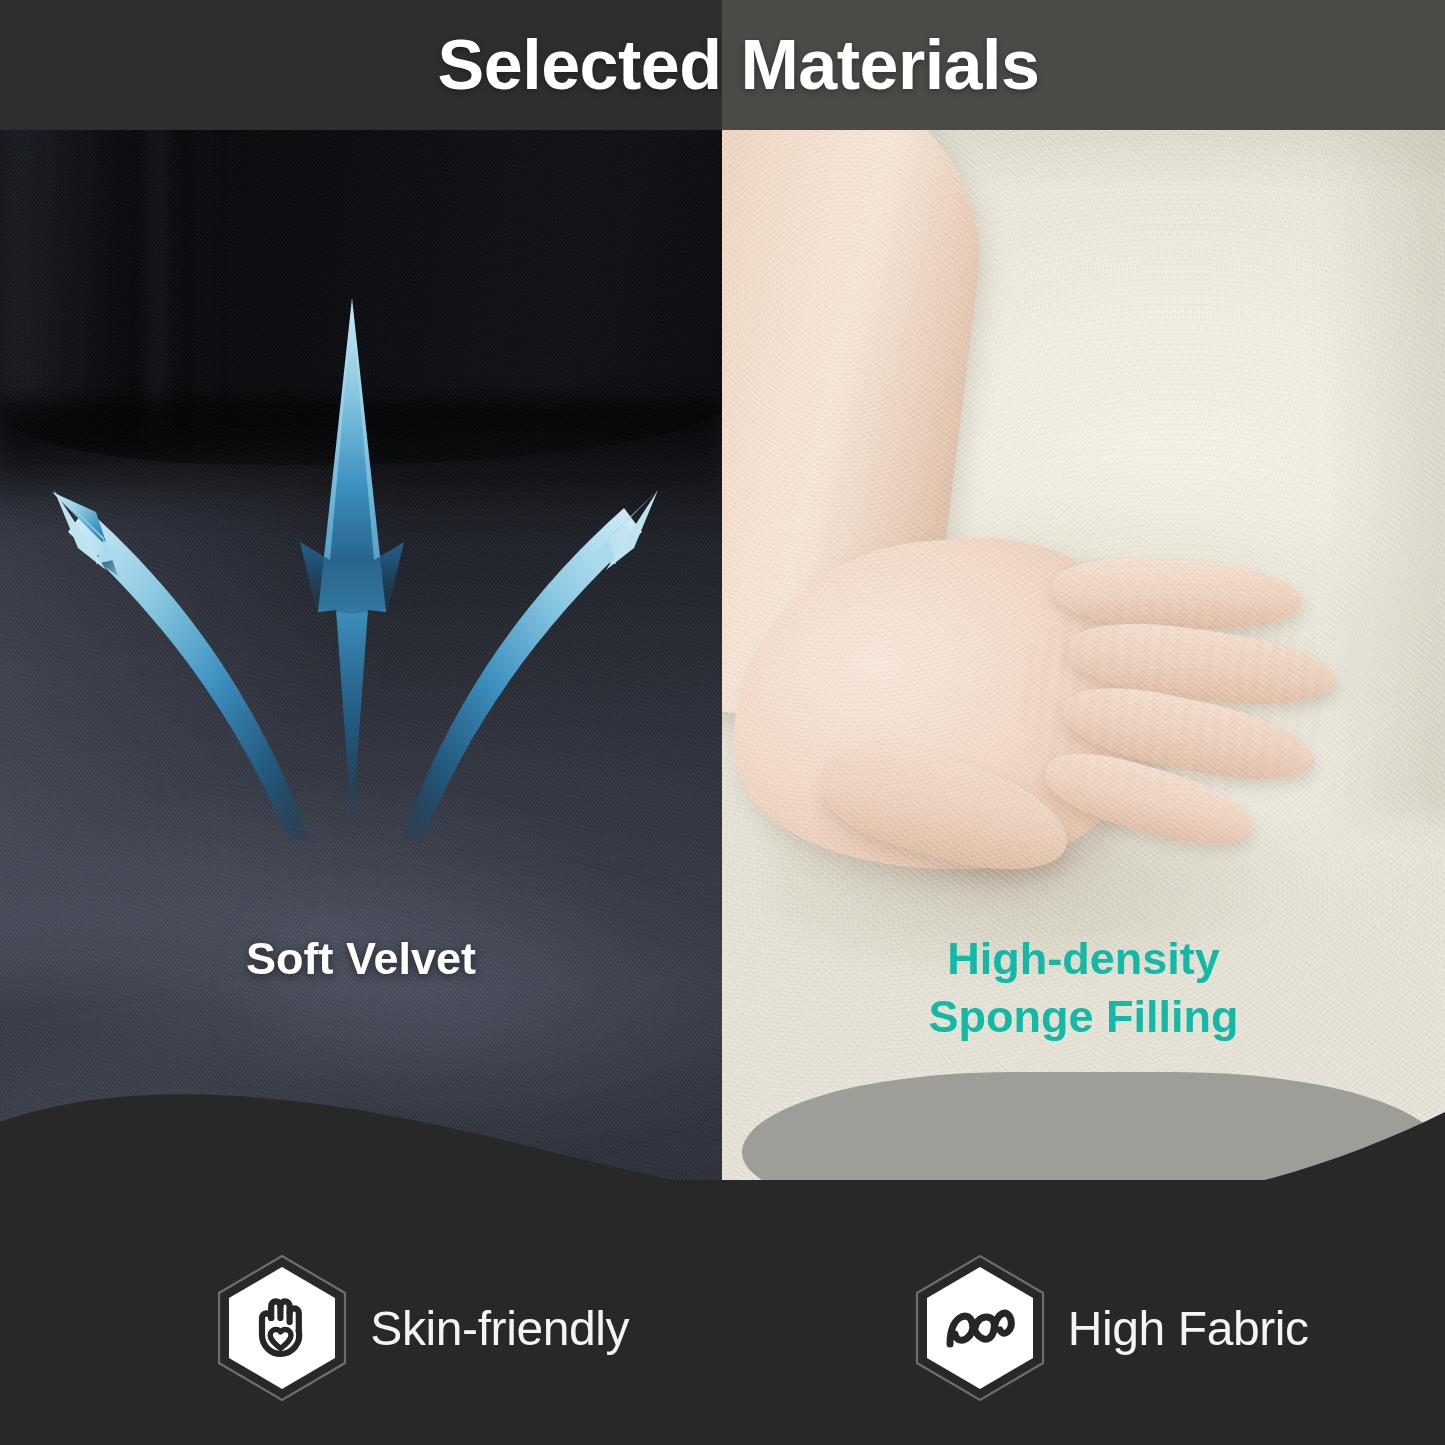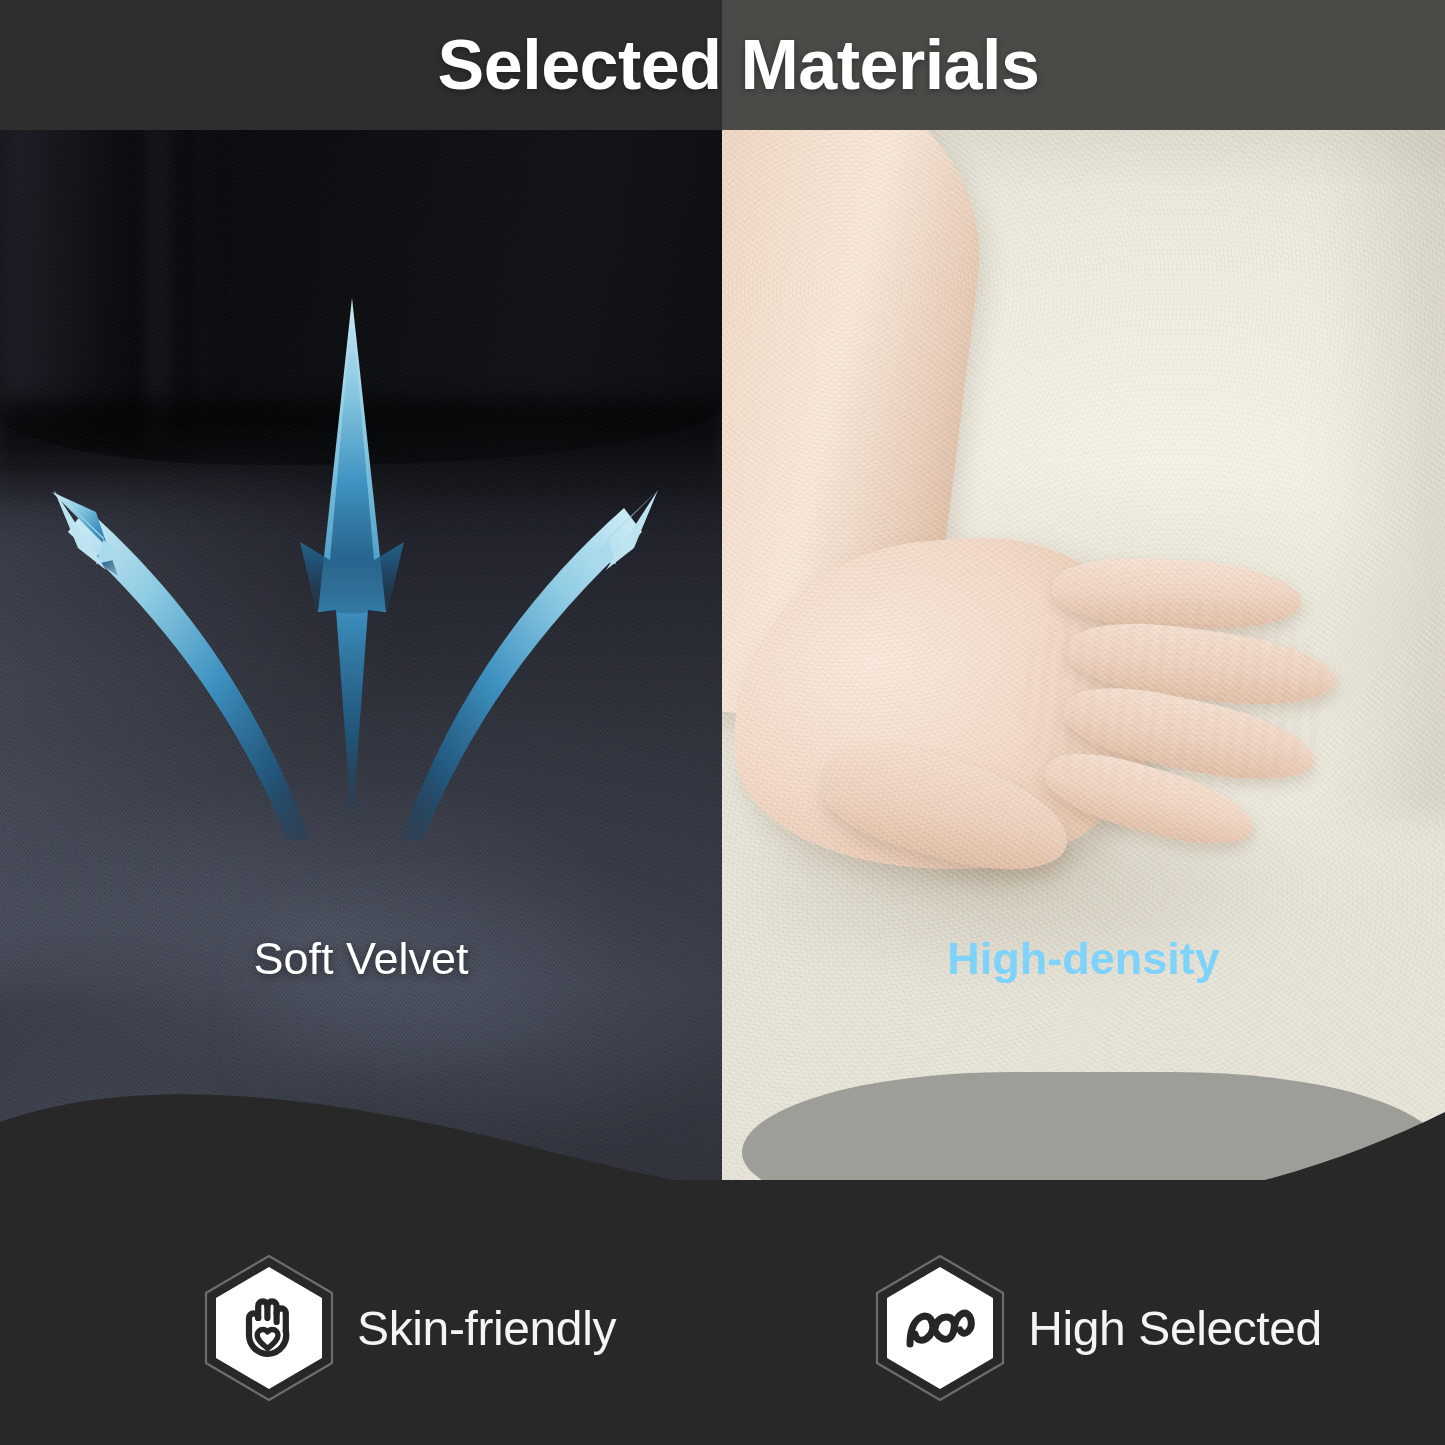--- a/index.html
+++ b/index.html
@@ -223,30 +223,30 @@
     z-index:25;
   }
 
   
   .label-left {
     position:absolute; left:0; top:930px;
     width:722px;
     text-align:center;
     color:#ffffff;
     font-size:45px;
-    font-weight:normal;
+    font-weight:bold;
     line-height:1.28;
     text-shadow:0 2px 10px rgba(0,0,0,.55);
     z-index:30;
   }
   .label-right {
     position:absolute; left:722px; top:930px;
     width:723px;
     text-align:center;
-    color:#7dd3fc;
+    color:#14b8a6;
     font-size:45px;
     font-weight:bold;
     line-height:1.28;
     z-index:30;
   }
 
   
   .wave-wrap {
     position:absolute; left:0; top:1040px;
     width:1445px; height:405px;
@@ -396,20 +396,21 @@
       </g>
     </svg>
   </div>
 
   <div class="label-left">
     <div>Soft Velvet</div>
   </div>
 
   <div class="label-right">
     <div>High-density</div>
+    <div>Sponge Filling</div>
   </div>
 
   <div class="gray-blob"></div>
 
   <div class="bottom-band"></div>
   <div class="wave-wrap">
     <svg width="1445" height="405" viewBox="0 0 1445 405" preserveAspectRatio="none" xmlns="http://www.w3.org/2000/svg">
       <path d="M0 82
                C 140 32, 330 56, 520 104
                C 700 150, 860 182, 1040 174
@@ -455,21 +456,21 @@
         <div class="hex-icon">
           <svg width="76" height="56" viewBox="0 0 76 56">
             <g fill="none" stroke="#262626" stroke-width="7" stroke-linecap="round">
               <path d="M8 44 C 8 16, 26 10, 30 22 C 35 36, 16 48, 13 34"></path>
               <path d="M30 22 C 34 40, 48 46, 52 30 C 56 14, 36 12, 33 28"></path>
               <path d="M52 30 C 54 12, 66 8, 69 20 C 71 30, 62 38, 58 30"></path>
             </g>
           </svg>
         </div>
       </div>
-      <div class="feature-label">High Selected</div>
+      <div class="feature-label">High Fabric</div>
     </div>
 
 
   </div>
 
   <div class="header">
     <div class="header-bg-left"></div>
     <div class="header-bg-right"></div>
     <div class="header-title">Selected Materials</div>
   </div>

